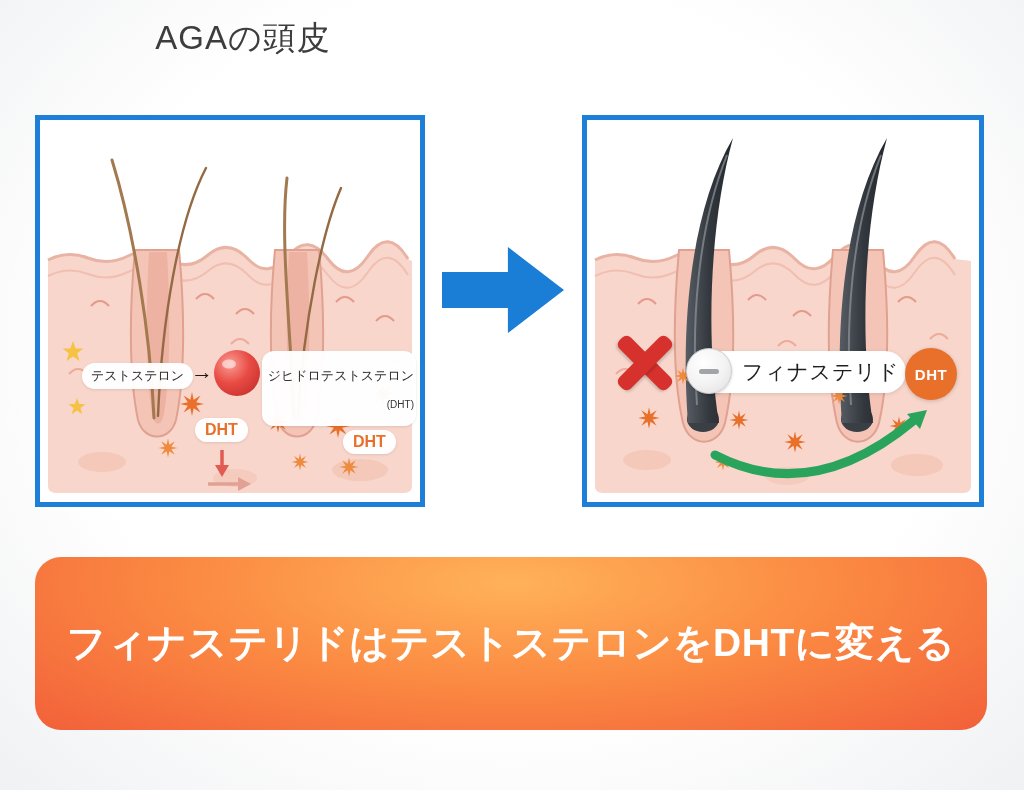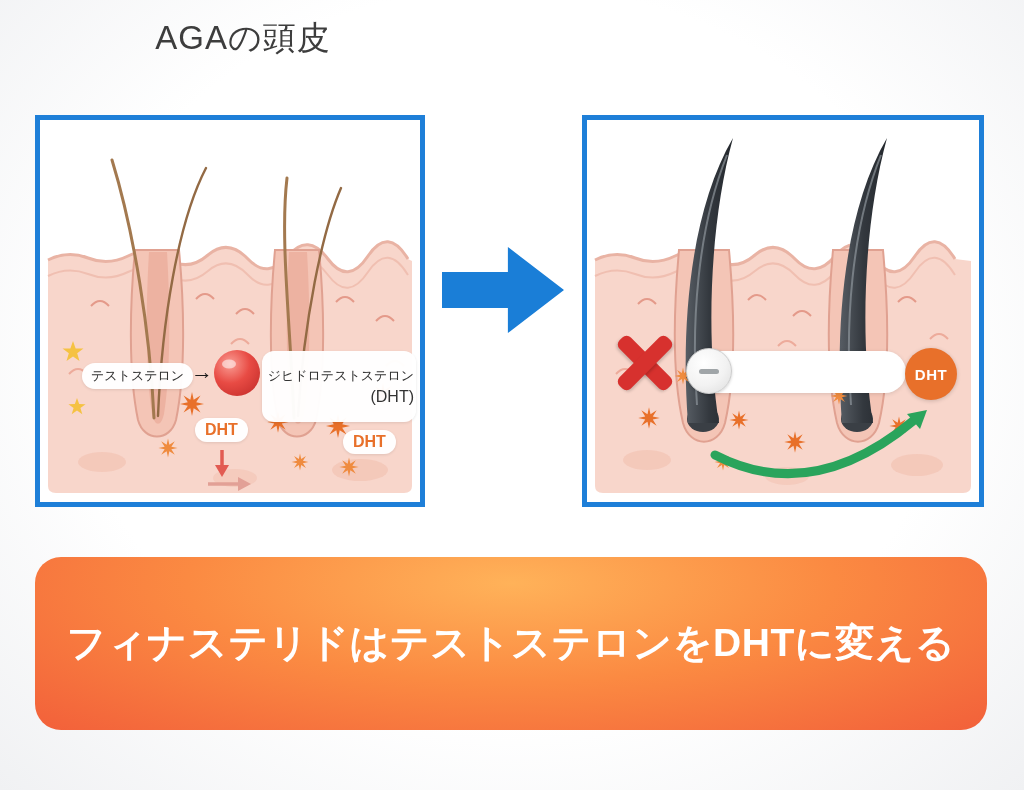--- a/index.html
+++ b/index.html
@@ -53,21 +53,21 @@
   #reaction-arrow{
     position:absolute;left:191px;top:359px;
     font-size:22px;font-weight:bold;color:#1a1a1a;
   }
   #dht-name{
     left:262px;top:351px;width:150px;
     padding:16px 2px;text-align:right;white-space:normal;
     border-radius:12px;
   }
   #dht-name .l1{font-size:13px;font-weight:500;}
-  #dht-name .l2{font-size:16px;margin-top:3px;}
+  #dht-name .l2{font-size:10px;margin-top:14px;}
   .dht-badge{
     position:absolute;
     background:rgba(255,255,255,0.97);
     border-radius:14px;
     padding:3px 10px;
     font-size:16px;font-weight:bold;color:#e8702a;
     box-shadow:0 1px 3px rgba(0,0,0,0.10);
   }
   #dht-badge-1{left:195px;top:418px;}
   #dht-badge-2{left:343px;top:430px;}
@@ -260,19 +260,20 @@
   <div class="dht-badge" id="dht-badge-2">DHT</div>
 
   <div id="finasteride-strip"></div>
   <div id="block-x">
     <div class="bar a"></div>
     <div class="bar b"></div>
   </div>
   <div id="pill">
     <div class="score"></div>
   </div>
+  <div id="finasteride-label">フィナステリド</div>
   <div id="dht-circle">DHT</div>
 
   <div id="banner">
     <div class="line">フィナステリドはテストステロンをDHTに変える</div>
   </div>
 
 </div>
 
 </body></html>

